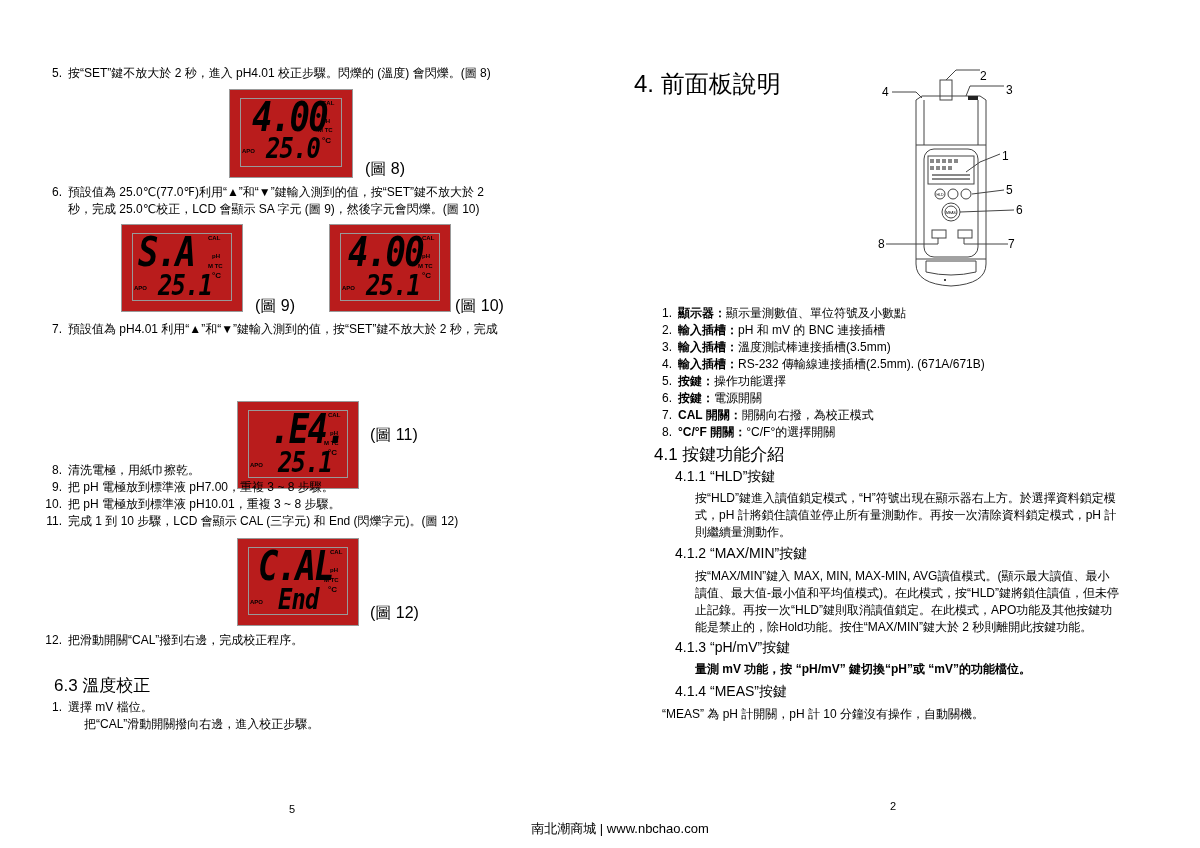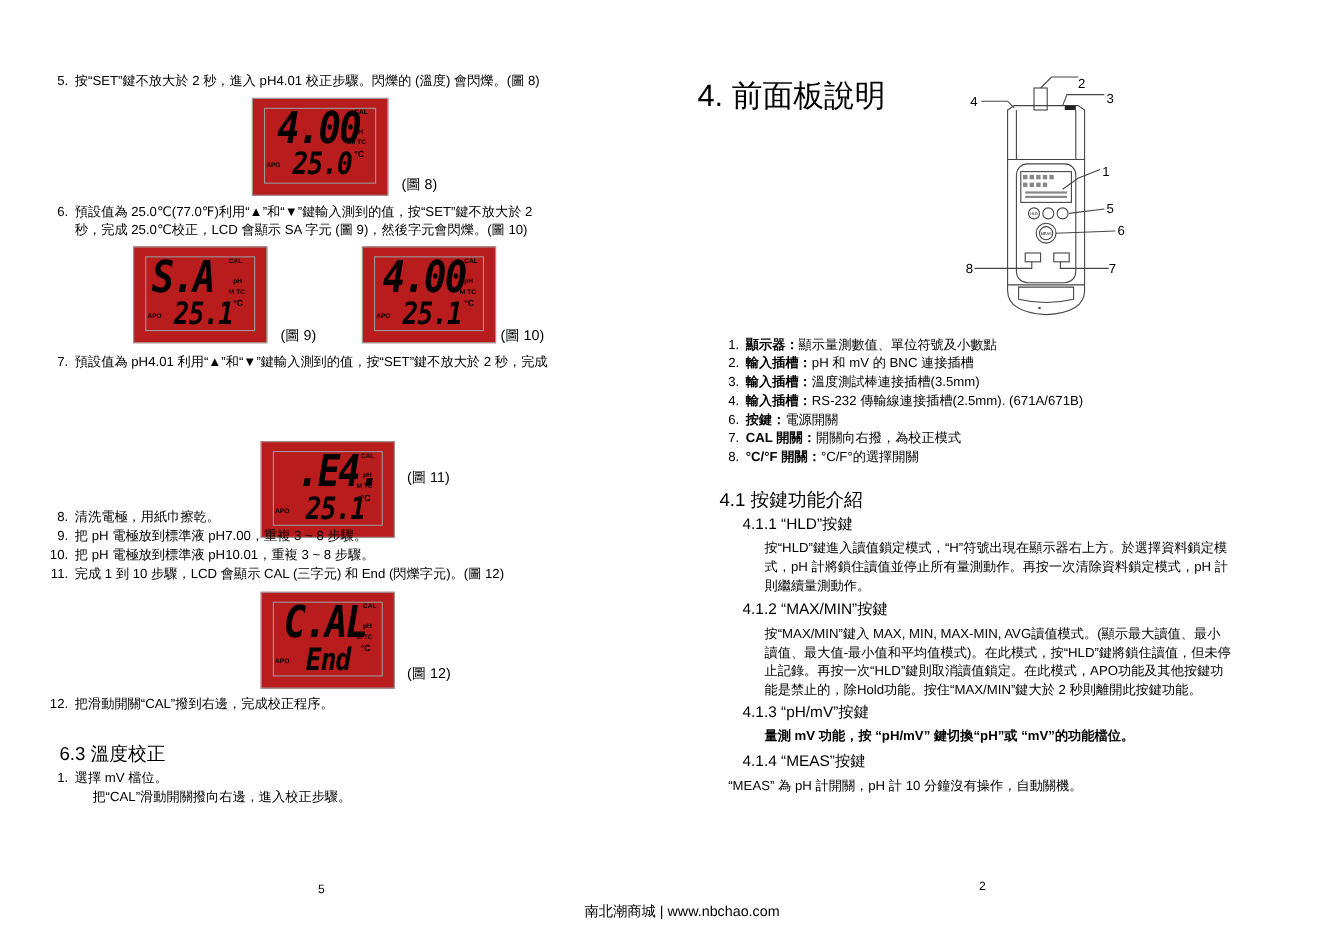--- a/index.html
+++ b/index.html
@@ -4,42 +4,42 @@
 <style>
   html, body { margin: 0; padding: 0; background: #ffffff; }
   body {
     width: 1200px; height: 848px; position: relative; overflow: hidden;
     font-family: "Liberation Sans", "DejaVu Sans", sans-serif; color: #000;
   }
   .abs { position: absolute; }
   .txt { font-size: 12px; line-height: 17px; white-space: nowrap; }
   .num { display: inline-block; width: 22px; text-align: right; margin-right: 6px; }
   .indent { padding-left: 28px; }
-  .h1 { font-size: 28px; }
+  .h1 { font-size: 24px; }
   .h2 { font-size: 17px; }
   .h3 { font-size: 14px; }
   .lcd {
     position: absolute; border: 1px solid #999; background: #b91c1c;
   }
   .lcd-inner {
     position: absolute; left: 10px; top: 8px; right: 10px; bottom: 10px;
     border: 1px solid #999;
   }
   .lcd-big {
     position: absolute; font-family: "DejaVu Sans Mono", monospace; font-weight: bold;
     font-style: italic; font-size: 40px; letter-spacing: -2px; transform: scaleX(0.85);
     transform-origin: left top;
   }
   .lcd-small {
     position: absolute; font-family: "DejaVu Sans Mono", monospace; font-weight: bold;
     font-style: italic; font-size: 28px; letter-spacing: -1px; transform: scaleX(0.85);
     transform-origin: left top;
   }
   .lcd-tag { position: absolute; font-size: 6px; font-weight: bold; }
-  .caption { font-size: 13px; }
+  .caption { font-size: 16px; }
   .footer { font-size: 13px; }
   .pageno { font-size: 11px; }
 </style>
 </head>
 <body>
 
 <div>
 
   <div class="abs txt" style="left:40px; top:65px;">
     <span class="num">5.</span><span>按“SET”鍵不放大於 2 秒，進入 pH4.01 校正步驟。閃爍的 (溫度) 會閃爍。(圖 8)</span>
@@ -202,20 +202,21 @@
       <text x="75" y="147.5">MEAS</text>
       <text x="64" y="129.5">HLD</text>
     </g>
   </svg>
 
   <div class="abs txt" style="left:650px; top:305px;">
     <div><span class="num">1.</span><b>顯示器：</b><span>顯示量測數值、單位符號及小數點</span></div>
     <div><span class="num">2.</span><b>輸入插槽：</b><span>pH 和 mV 的 BNC 連接插槽</span></div>
     <div><span class="num">3.</span><b>輸入插槽：</b><span>溫度測試棒連接插槽(3.5mm)</span></div>
     <div><span class="num">4.</span><b>輸入插槽：</b><span>RS-232 傳輸線連接插槽(2.5mm). (671A/671B)</span></div>
+    <div><span class="num">5.</span><b>按鍵：</b><span>操作功能選擇</span></div>
     <div><span class="num">6.</span><b>按鍵：</b><span>電源開關</span></div>
     <div><span class="num">7.</span><b>CAL 開關：</b><span>開關向右撥，為校正模式</span></div>
     <div><span class="num">8.</span><b>°C/°F 開關：</b><span>°C/F°的選擇開關</span></div>
   </div>
 
   <div class="abs h2" style="left:654px; top:443px;">4.1 按鍵功能介紹</div>
 
   <div class="abs h3" style="left:675px; top:468px;">4.1.1 “HLD”按鍵</div>
   <div class="abs txt" style="left:695px; top:490px;">
     <div>按“HLD”鍵進入讀值鎖定模式，“H”符號出現在顯示器右上方。於選擇資料鎖定模</div>

